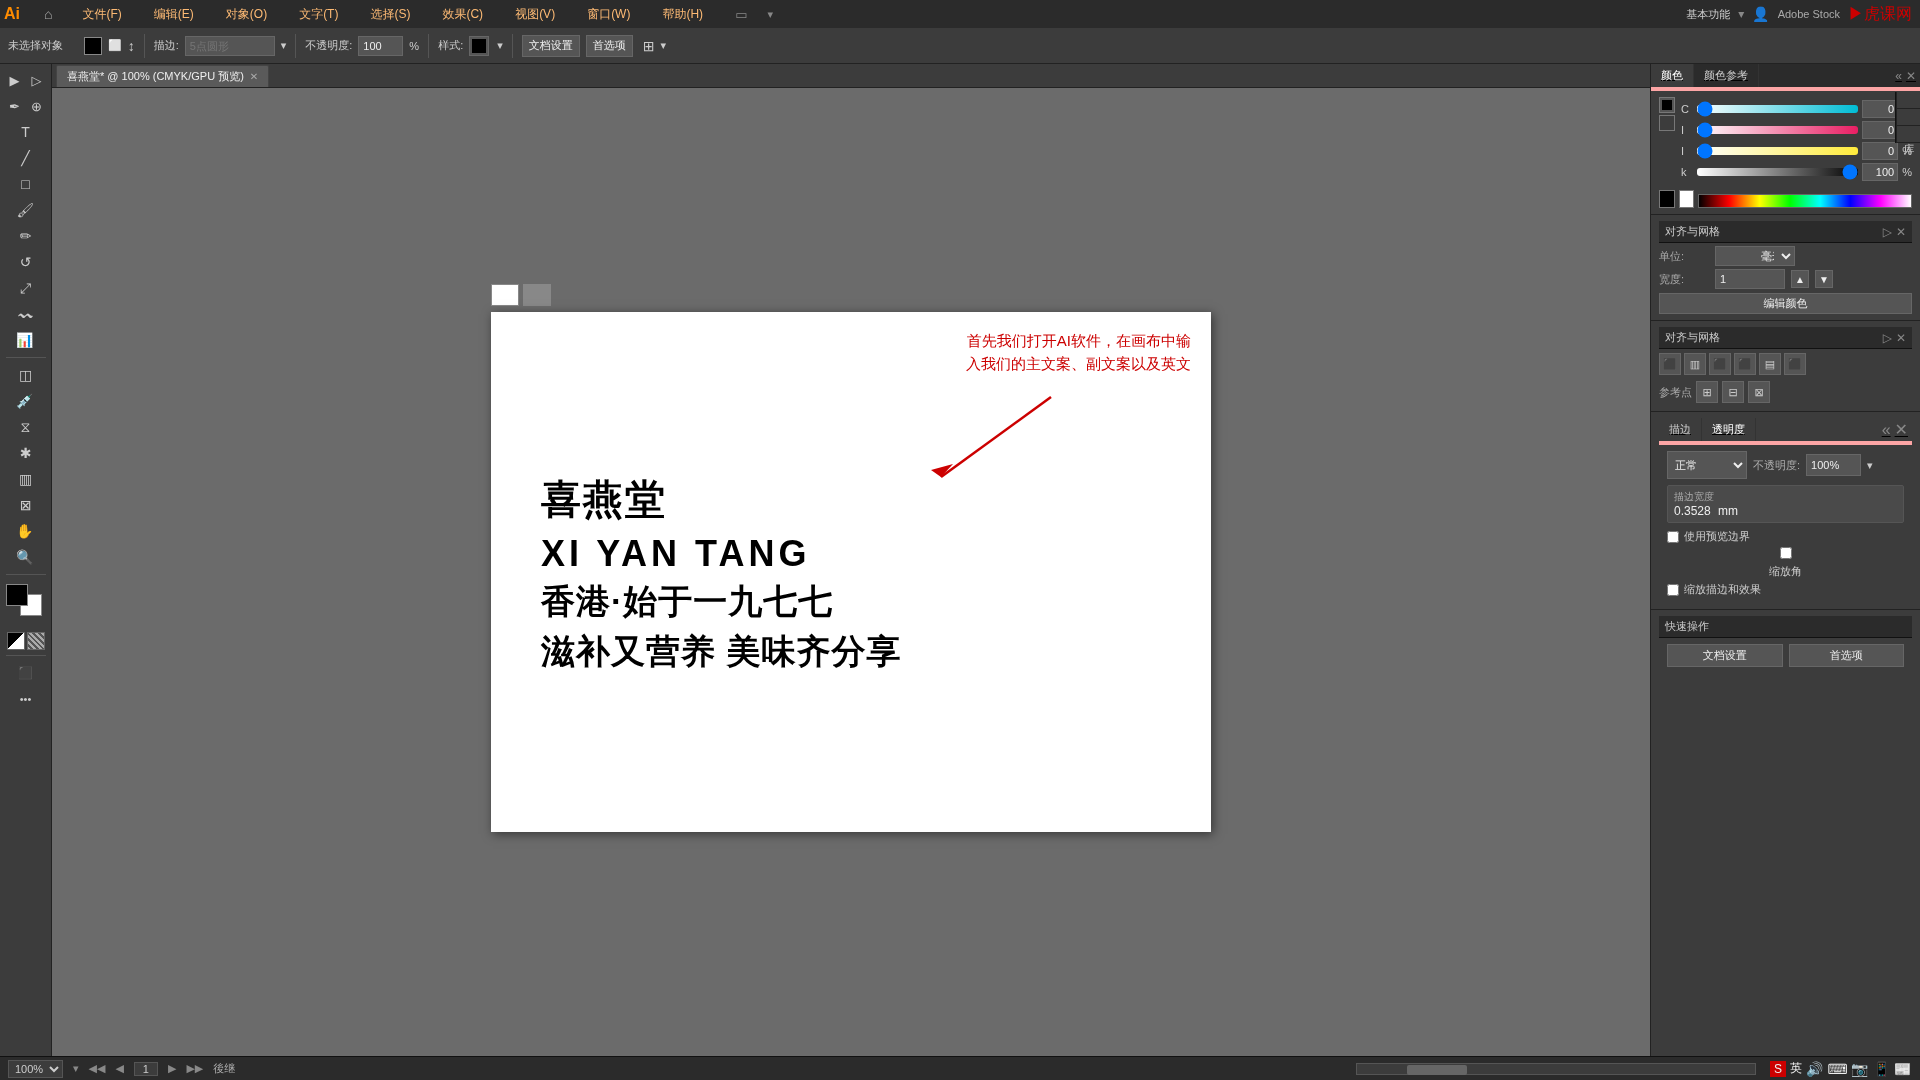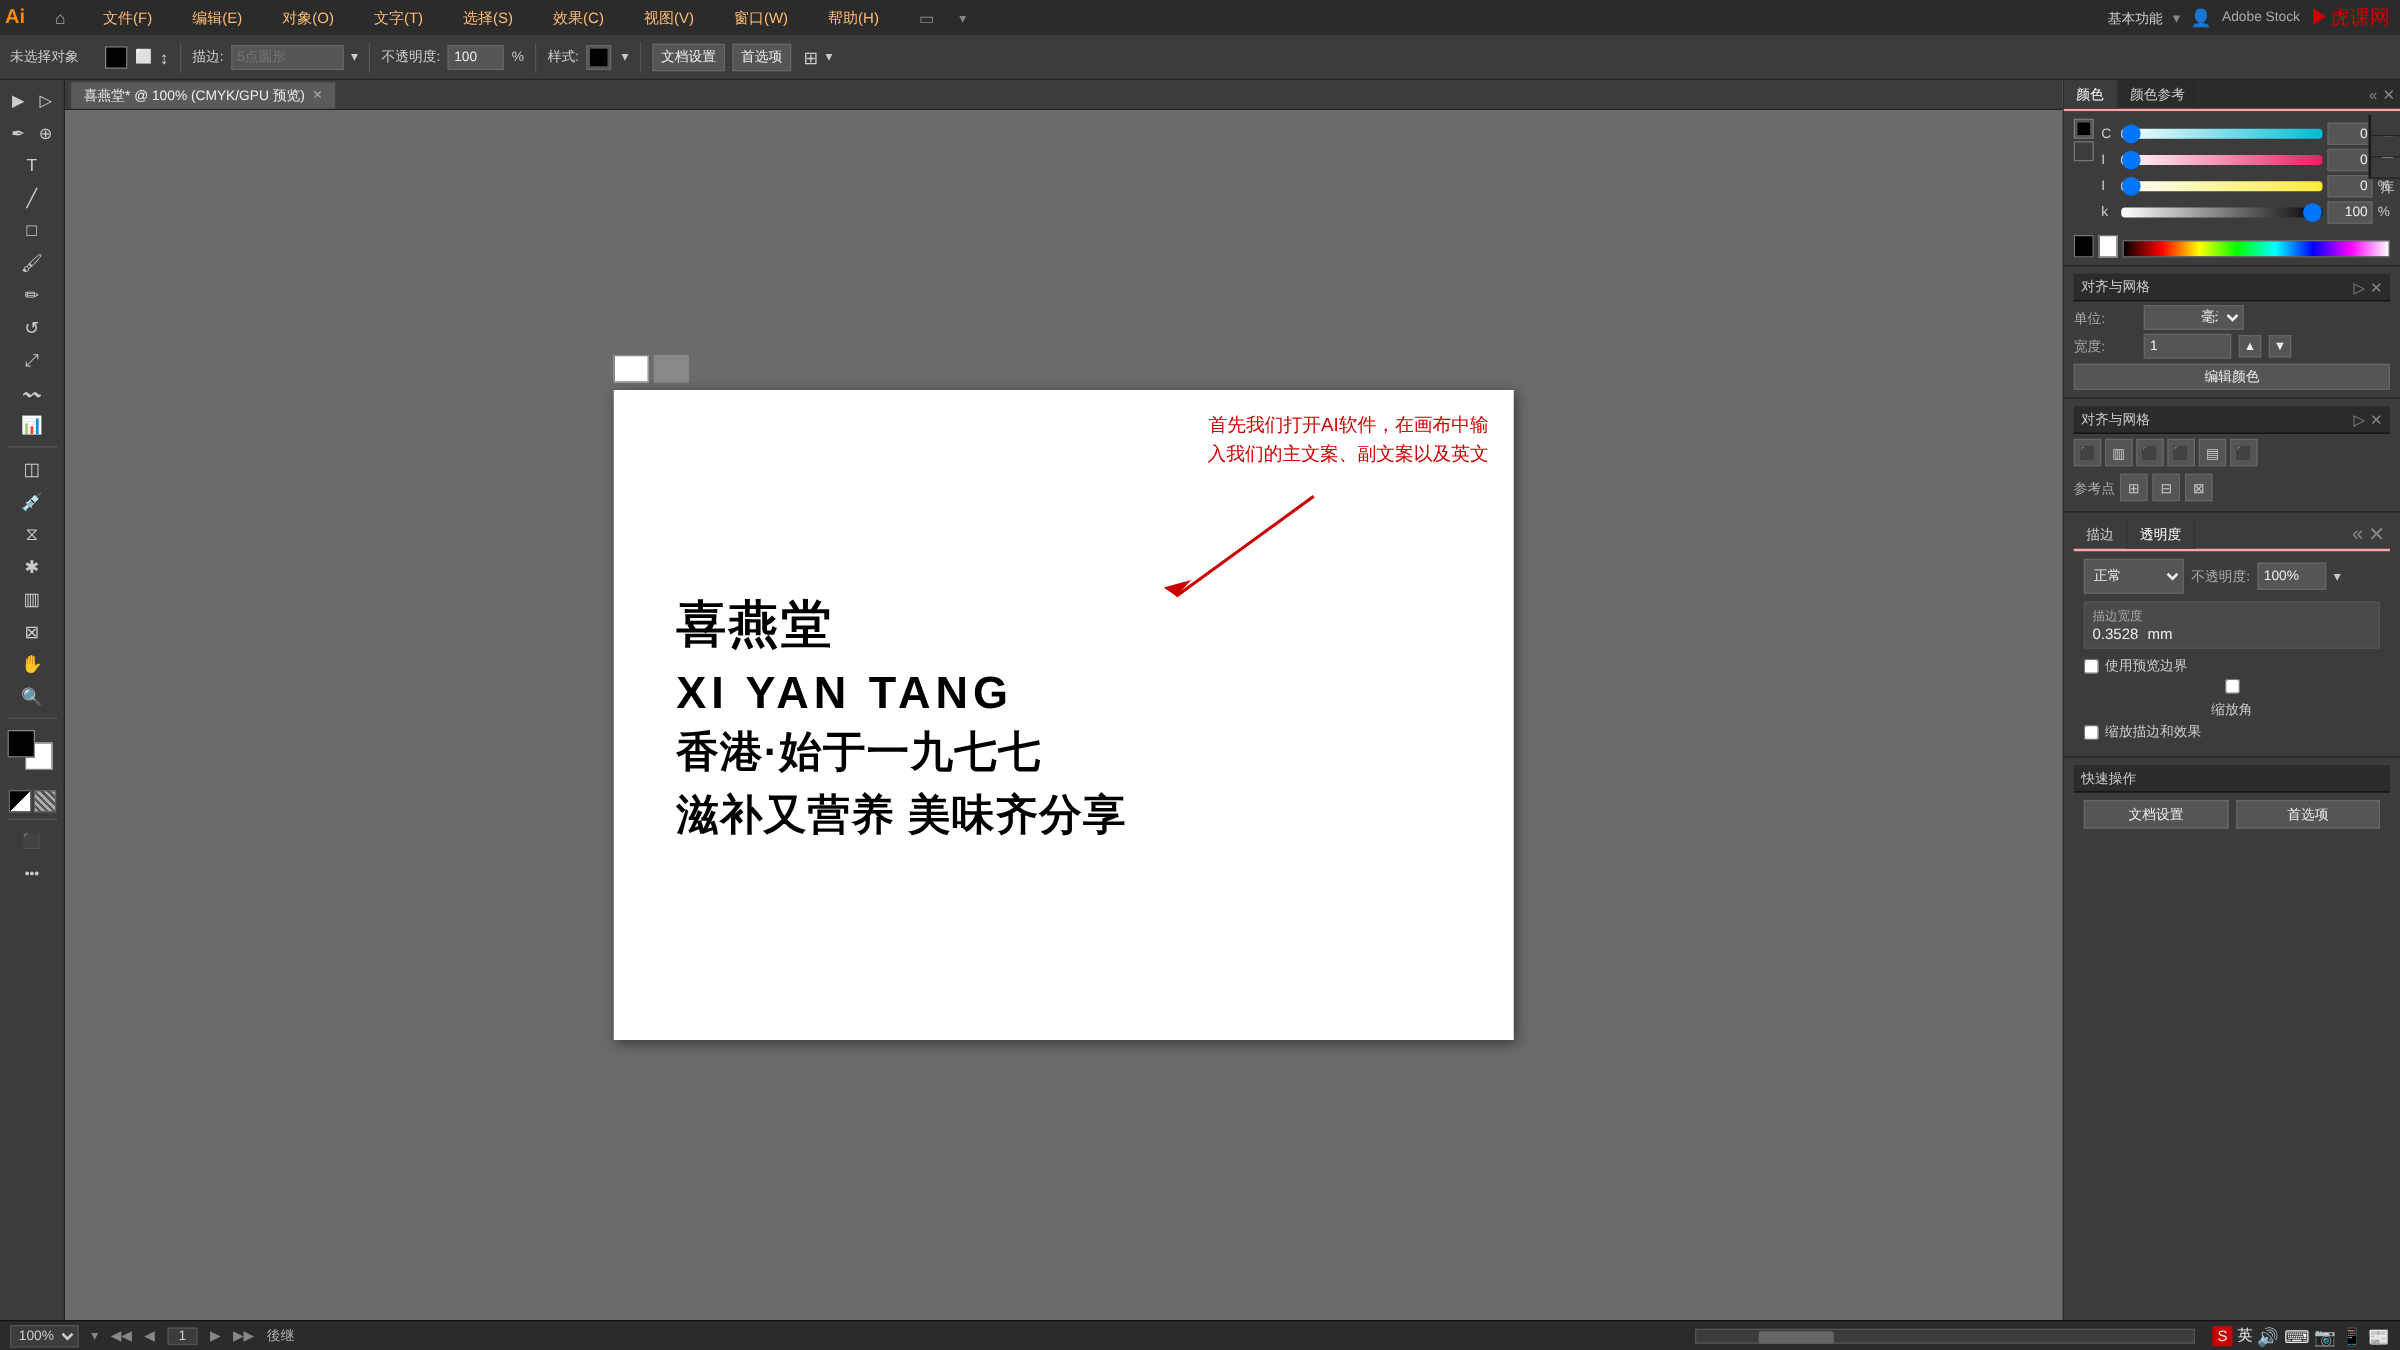--- a/index.html
+++ b/index.html
@@ -76,21 +76,21 @@
     .text-line2 { font-size: 36px; font-weight: bold; color: #000; letter-spacing: 4px; margin-top: 6px; }
     .text-line3 { font-size: 34px; font-weight: bold; color: #000; margin-top: 4px; letter-spacing: 1px; }
     .text-line4 { font-size: 34px; font-weight: bold; color: #000; margin-top: 4px; letter-spacing: 1px; }
 
     
     #right-panel {
       width: 270px; background: #3c3c3c; display: flex; flex-direction: column; border-left: 1px solid #222; flex-shrink: 0;
     }
     
     .panel-tab-row {
-      display: flex; background: #2b2b2b; border-bottom: 2px solid #fca5a5;
+      display: flex; background: #2b2b2b; border-bottom: 4px solid #fca5a5; text-decoration: underline;
     }
     .panel-tab {
       padding: 4px 10px; font-size: 11px; color: #ccc; cursor: pointer; border-right: 1px solid #333;
     }
     .panel-tab.active { background: #3c3c3c; color: #fff; }
     
     .color-panel { padding: 6px 8px; background: #3c3c3c; }
     .color-row { display: flex; align-items: center; margin: 3px 0; gap: 4px; }
     .color-slider-label { color: #ccc; font-size: 11px; width: 12px; }
     .color-slider { flex: 1; height: 8px; -webkit-appearance: none; appearance: none; border-radius: 3px; cursor: pointer; }

